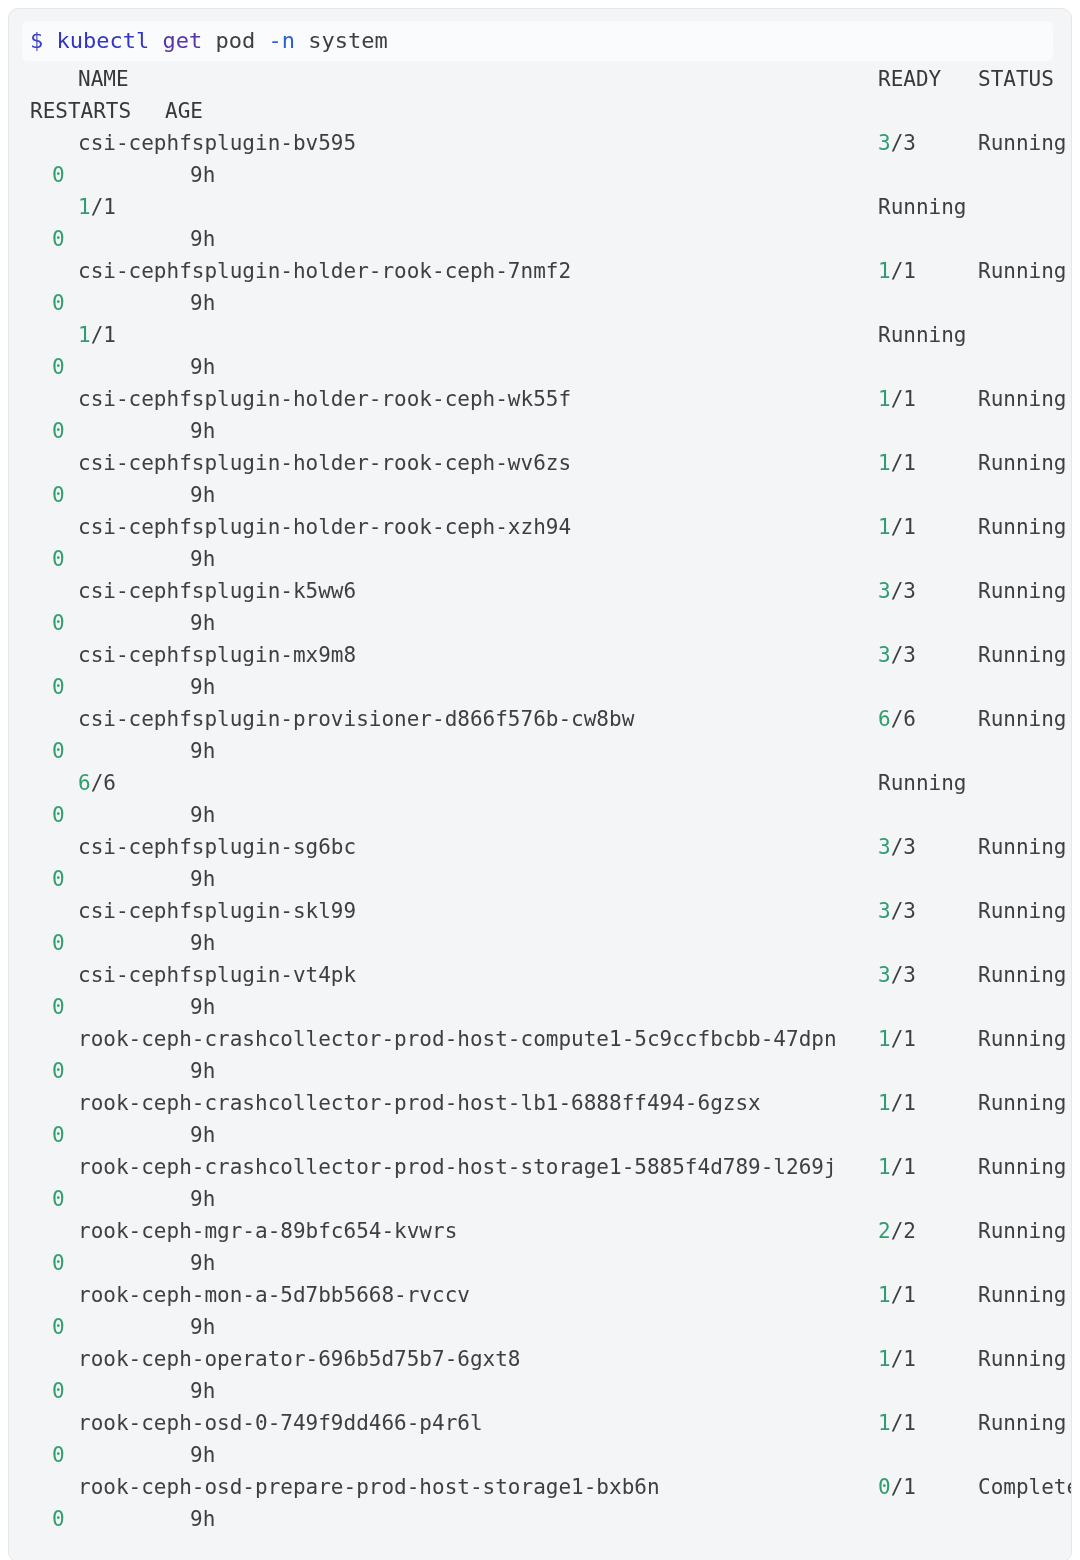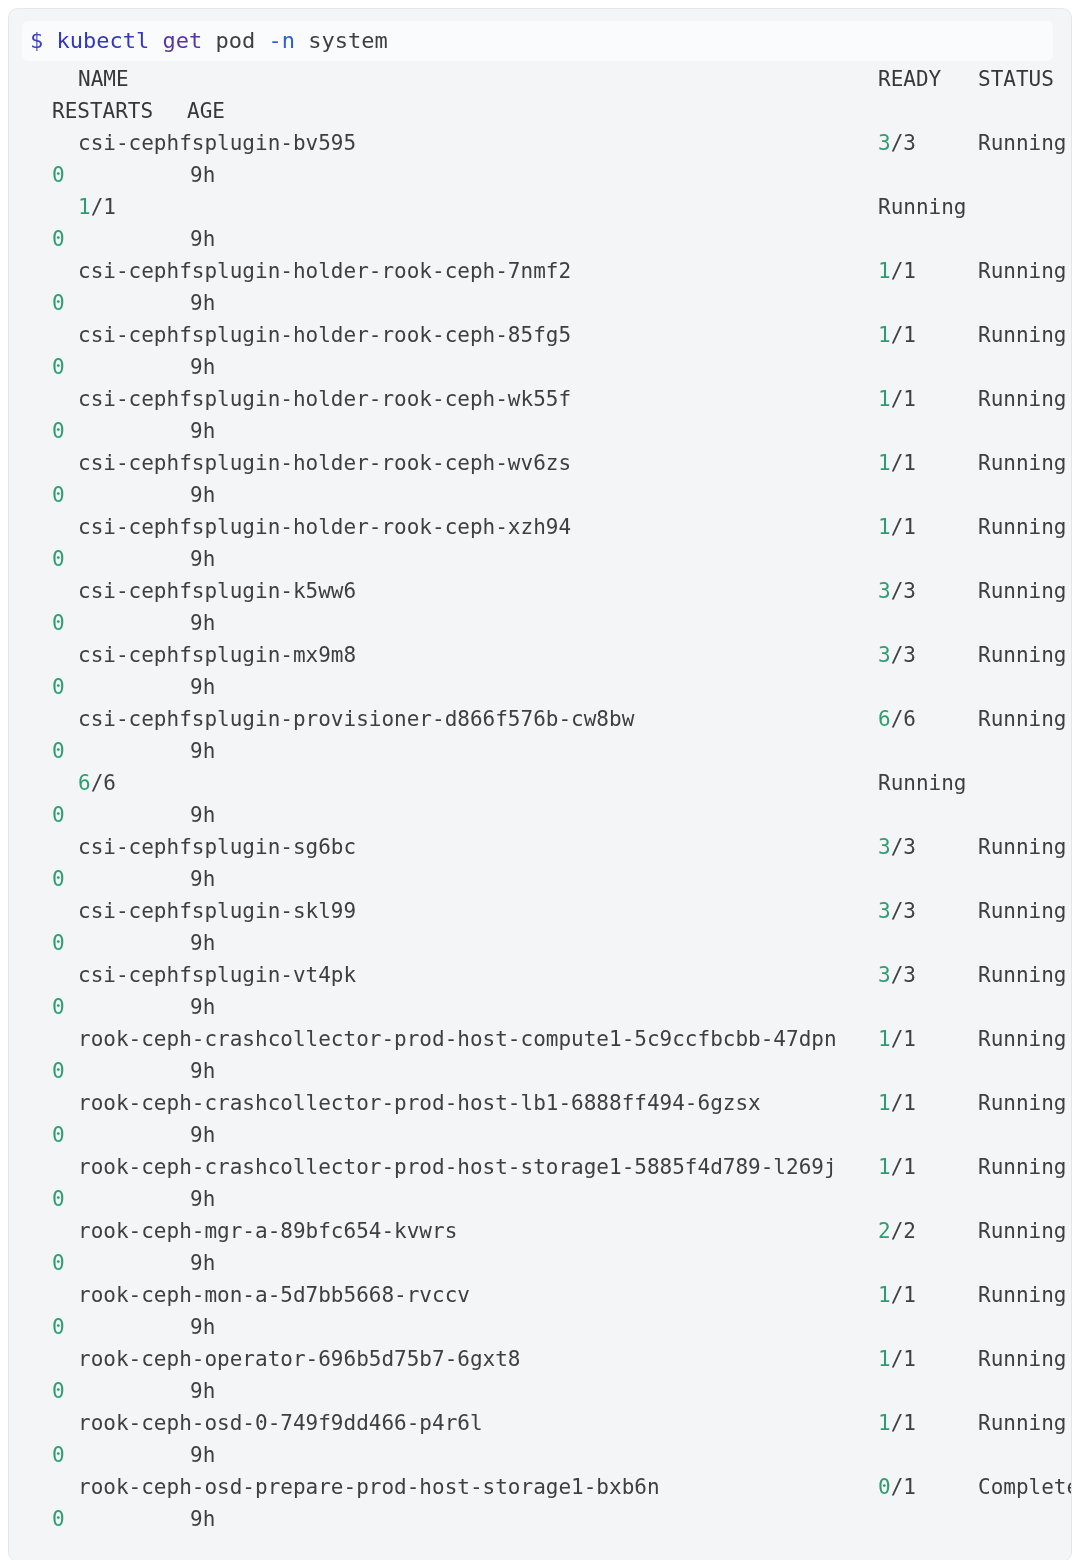--- a/index.html
+++ b/index.html
@@ -40,21 +40,20 @@
   .tbl { font-size: 21px; }
   .line { white-space: nowrap; line-height: 32px; }
   .line-a {
     display: grid;
     grid-template-columns: 800px 100px 1fr;
     margin-left: 48px;
   }
   .hdr-b {
     display: grid;
     grid-template-columns: 135px 1fr;
-    margin-left: 22px;
   }
   .val-b {
     display: grid;
     grid-template-columns: 160px 1fr;
   }
   .val-b .cell-restarts { padding-left: 22px; }
   .green { color: #2f9e6e; }
   .hdr { color: #36383b; }
 </style>
 </head>
@@ -107,21 +106,20 @@
       <span>Running</span>
     </div>
     <div class="line val-b">
       <span class="cell-restarts green">0</span>
       <span>9h</span>
     </div>
   </div>
 
   <div class="pod">
     <div class="line line-a">
-      <span>csi-cephfsplugin-holder-rook-ceph-85fg5</span>
       <span><span class="green">1</span><span>/1</span></span>
       <span>Running</span>
     </div>
     <div class="line val-b">
       <span class="cell-restarts green">0</span>
       <span>9h</span>
     </div>
   </div>
 
   <div class="pod">

